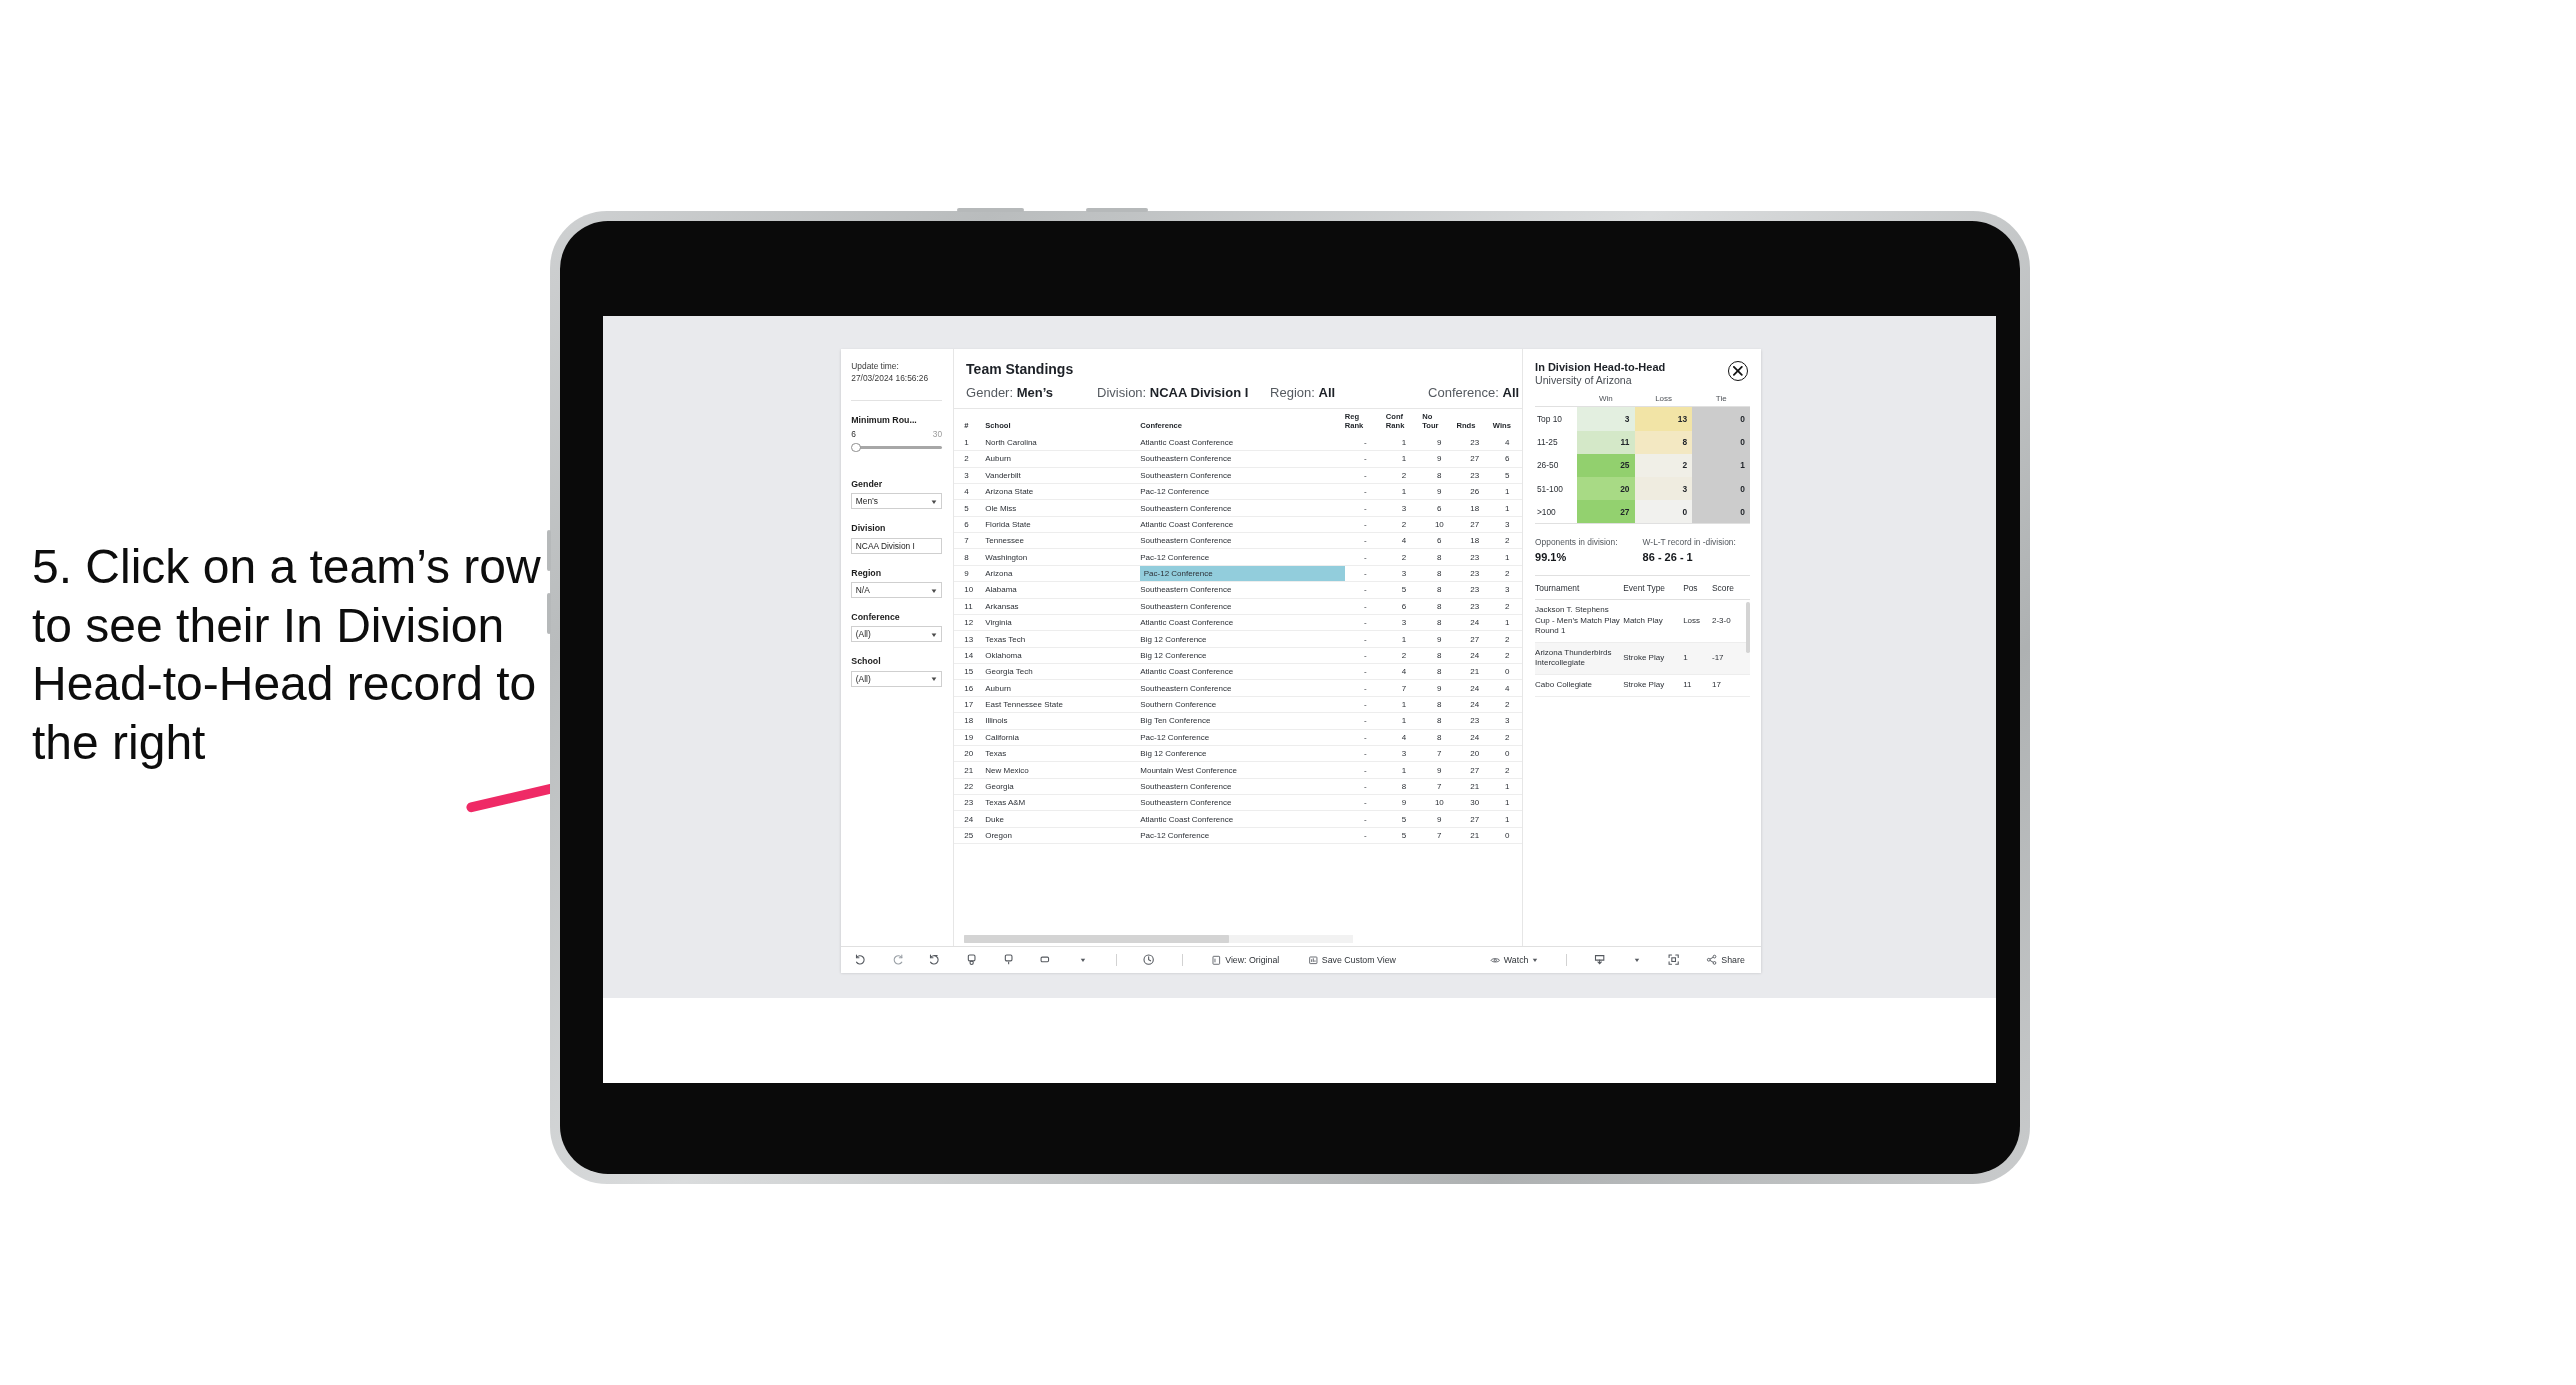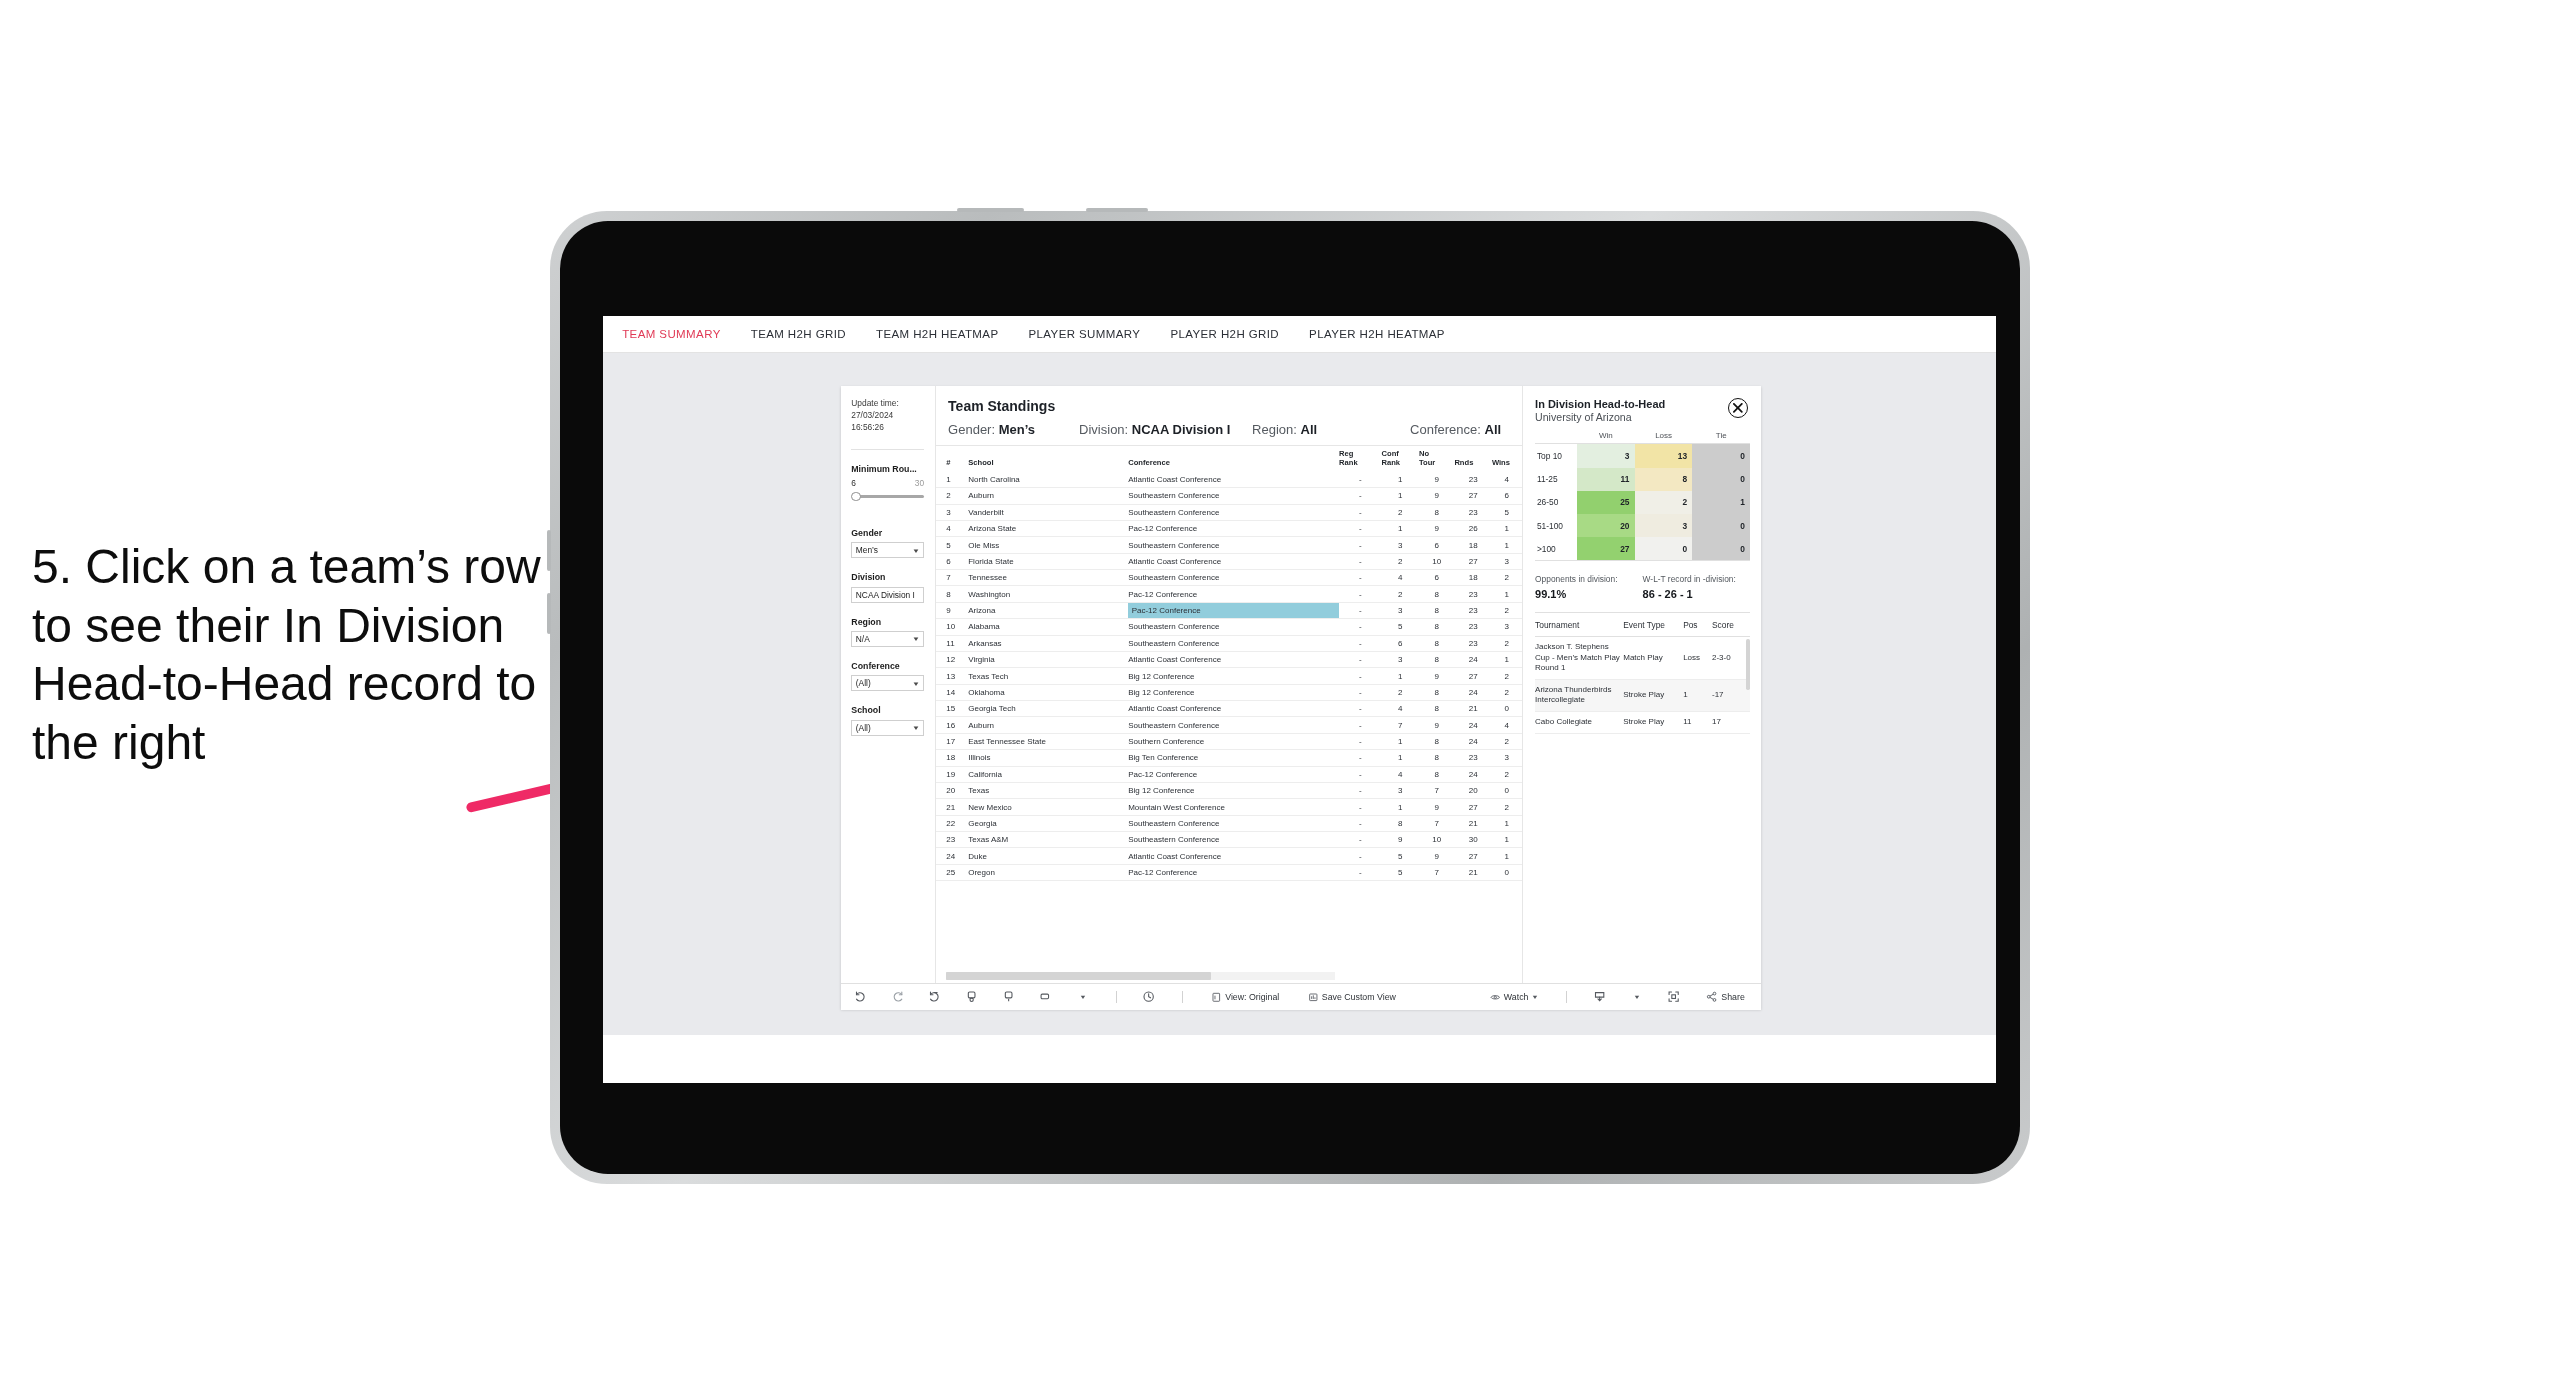--- a/index.html
+++ b/index.html
@@ -74,21 +74,21 @@
   #canvas { background:#e9eaed; height:682px; padding:33px 0 0 0; position:relative; }
   #sheet {
     position:absolute; left:238px; top:33px; width:920px; height:624px;
     background:#fff; box-shadow:0 0.9px 2.7px rgba(0,0,0,.17);
     display:flex; flex-direction:column;
   }
   #sheet-main { flex:1; display:flex; min-height:0; }
 
   
   #filters {
-    width:95px; border-right:0.9px solid #e6e6e6; padding:12.4px 10.6px 0 10.6px;
+    width:113px; border-right:0.9px solid #e6e6e6; padding:12.4px 10.6px 0 10.6px;
     flex-shrink:0; background:#fff;
   }
   .upd { font-size:8.4px; color:#3a3a3a; line-height:1.42; }
   .fsep { height:0.9px; background:#e2e2e2; margin:15px 0 14px 0; }
   .fgroup { margin-bottom:14px; }
   .flabel { font-size:8.8px; font-weight:bold; color:#1d1d1d; margin-bottom:4.4px; }
   .frange { display:flex; justify-content:space-between; font-size:8.4px; margin-bottom:2.7px; }
   .frange .lo { color:#2b2b2b; } .frange .hi { color:#9b9b9b; }
   .slider { height:10.6px; position:relative; }
   .slider .track {
@@ -239,28 +239,20 @@
   <div class="bezel-btn" style="left:-2.7px;top:319px;width:3.5px;height:41px;"></div>
   <div class="bezel-btn" style="left:-2.7px;top:382px;width:3.5px;height:41px;"></div>
   <div class="bezel-btn" style="left:407px;top:-2.7px;width:67px;height:3.5px;"></div>
   <div class="bezel-btn" style="left:536px;top:-2.7px;width:62px;height:3.5px;"></div>
 
   <div id="tablet-screen">
 
     <div id="app">
 
 
-      <div id="subnav">
-        <div class="subnav-item active">TEAM SUMMARY</div>
-        <div class="subnav-item">TEAM H2H GRID</div>
-        <div class="subnav-item">TEAM H2H HEATMAP</div>
-        <div class="subnav-item">PLAYER SUMMARY</div>
-        <div class="subnav-item">PLAYER H2H GRID</div>
-        <div class="subnav-item">PLAYER H2H HEATMAP</div>
-      </div>
 
       <div id="canvas">
         <div id="sheet">
           <div id="sheet-main">
 
             <div id="filters">
               <div class="upd">
                 <div>Update time:</div>
                 <div>27/03/2024 16:56:26</div>
               </div>

